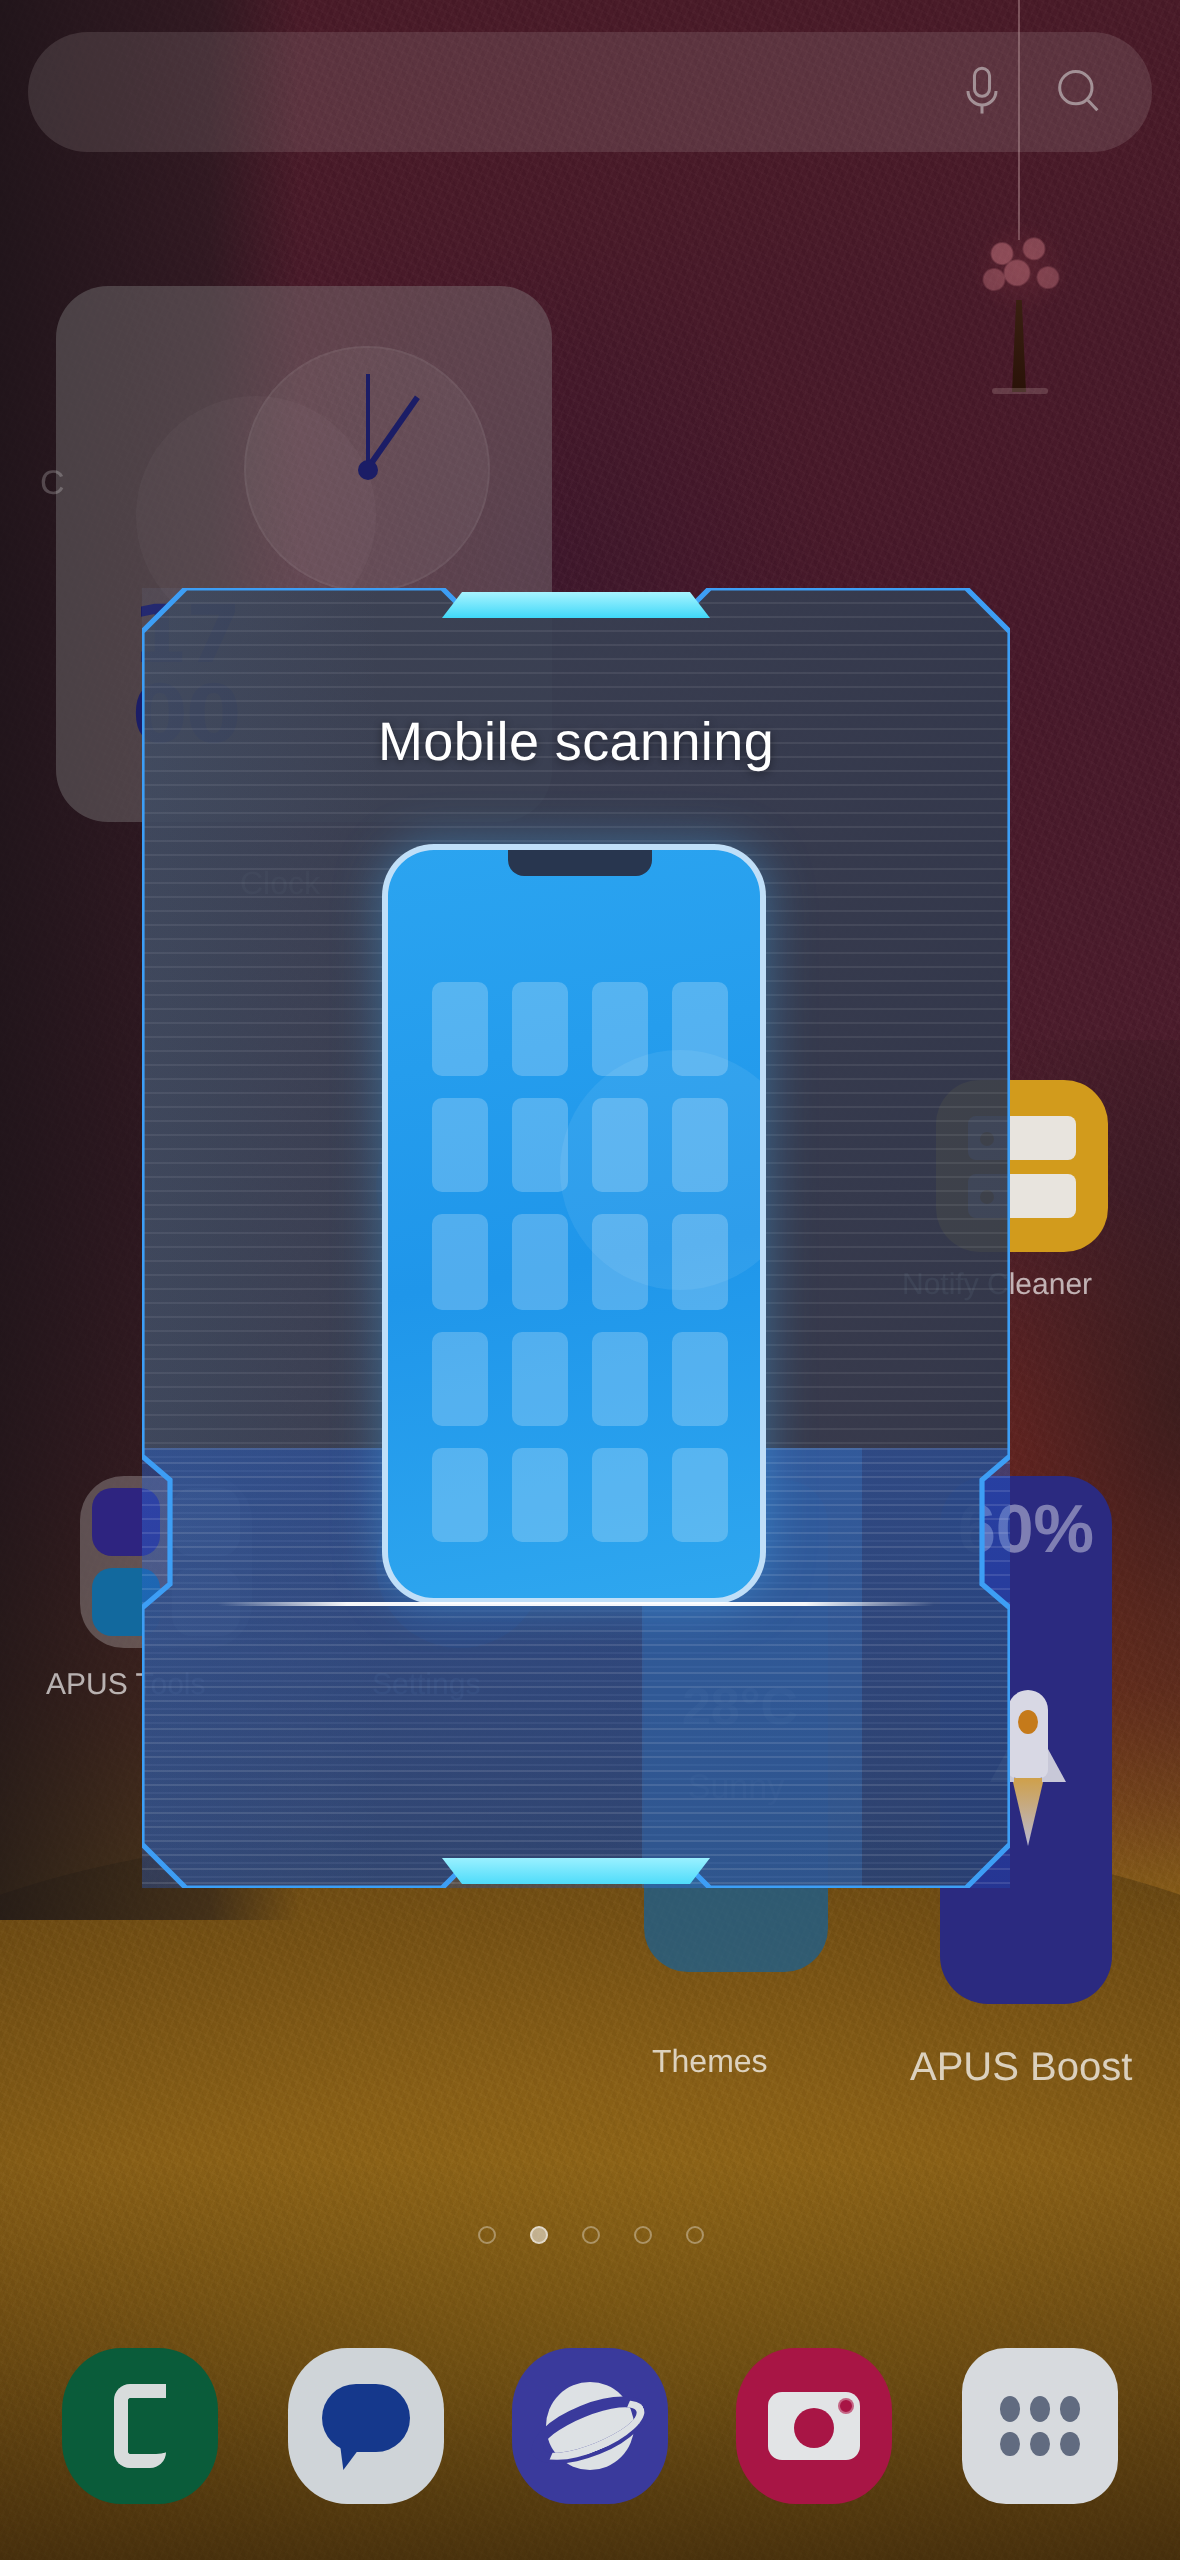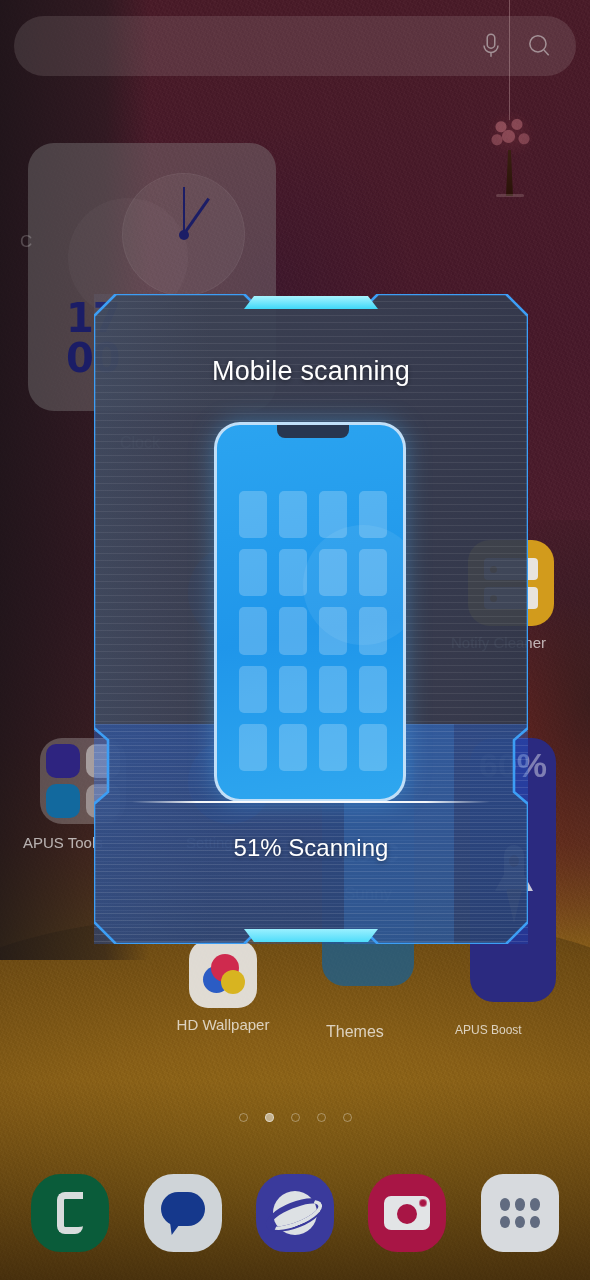--- a/index.html
+++ b/index.html
@@ -312,21 +312,21 @@
   .dk-apps { background:#d7dade; border-radius:22px; }
   .dk-apps .grid {
     position:absolute; left:19px; top:24px; width:40px; height:30px;
     display:grid; grid-template-columns:repeat(3,1fr); grid-template-rows:repeat(2,1fr);
     gap:5px;
   }
   .dk-apps .grid span { background:#616b80; border-radius:50%; }
 
   
   #dialog {
-    position:absolute; left:94px; top:294px; width:434px; height:650px;
+    position:absolute; left:71px; top:294px; width:434px; height:650px;
   }
   .dlg-shape {
     position:absolute; inset:0;
     background:
       repeating-linear-gradient(180deg, rgba(255,255,255,.075) 0 1px, rgba(255,255,255,0) 1px 7px),
       linear-gradient(100deg, rgba(58,66,84,.93) 0%, rgba(55,63,82,.93) 48%, rgba(48,56,76,.93) 100%);
     clip-path:polygon(
       0 22px, 22px 0,
       150px 0, 160px 10px, 274px 10px, 284px 0,
       412px 0, 434px 22px,
@@ -495,31 +495,23 @@
   <div class="boost-pct">60%</div>
   <div class="rocket">
     <div class="rocket-flame"></div>
     <div class="rocket-finL"></div>
     <div class="rocket-finR"></div>
     <div class="rocket-body"></div>
     <div class="rocket-win"></div>
   </div>
 
 
-  <div class="app" style="left:175px;top:940px;">
-    <div class="ic hdw-ic">
-      <div class="hdw-b1"></div>
-      <div class="hdw-b2"></div>
-      <div class="hdw-b3"></div>
-    </div>
-    <div class="lbl">HD Wallpaper</div>
-  </div>
 
   <div class="widget-label" style="left:326px;top:1023px;font-size:16px;color:rgba(255,255,255,.72);">Themes</div>
-  <div class="widget-label" style="left:455px;top:1023px;font-size:12px;color:rgba(255,255,255,.72);">APUS Boost</div>
+  <div class="widget-label" style="left:455px;top:1023px;font-size:20px;color:rgba(255,255,255,.72);">APUS Boost</div>
 
   <div class="dots">
     <div class="dot"></div>
     <div class="dot on"></div>
     <div class="dot"></div>
     <div class="dot"></div>
     <div class="dot"></div>
   </div>
 
   <div class="dock">
@@ -591,16 +583,15 @@
           <span></span>
           <span></span>
         <span></span>
           <span></span>
           <span></span>
           <span></span>
       </div>
     </div>
 
     <div class="dlg-divider"></div>
-    <div class="dlg-status">51% Scanning</div>
   </div>
 
 </div>
 
 </body></html>

